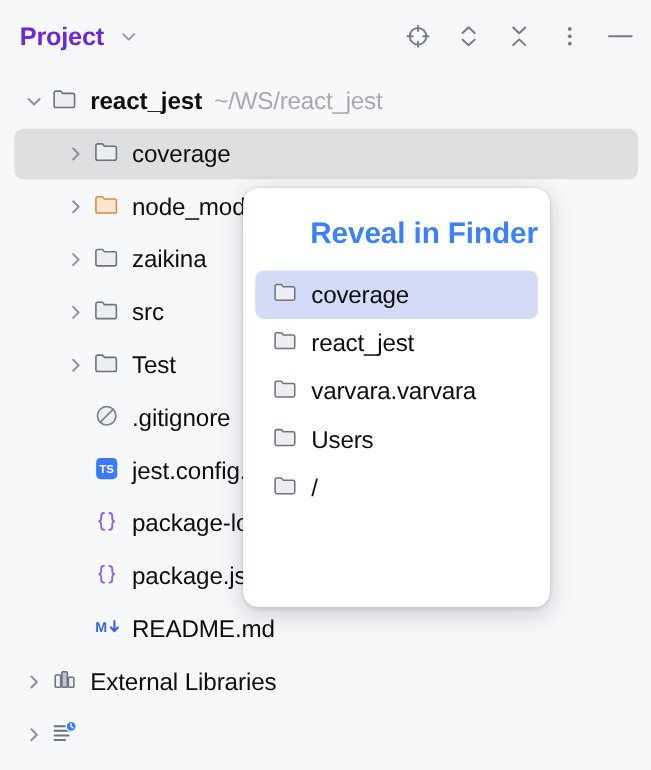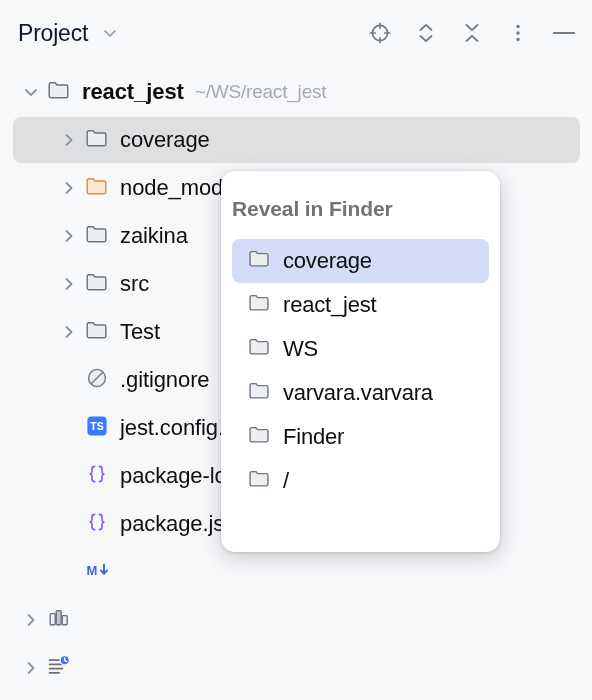--- a/index.html
+++ b/index.html
@@ -21,23 +21,23 @@
   .toolbar {
     height: 66px;
     display: flex;
     align-items: center;
     padding: 0 14px 0 18px;
     box-sizing: border-box;
     position: relative;
   }
   .tool-title {
     font-size: 23px;
-    font-weight: normal;
+    font-weight: bold;
     letter-spacing: -0.2px;
-    color: #0f172a;
+    color: #6d28d9;
     white-space: nowrap;
   }
   .tool-title-chevron {
     margin-left: 12px;
     display: flex;
     align-items: center;
     cursor: pointer;
   }
   .toolbar-spacer { flex: 1 1 auto; }
   .tool-actions {
@@ -103,21 +103,21 @@
     flex: 0 0 auto;
     margin-right: 8px;
   }
   .node-label {
     font-size: 22px;
     color: #0d0e10;
     letter-spacing: -0.1px;
   }
   .node-label.bold { font-weight: bold; }
   .node-path {
-    font-size: 19px;
+    font-size: 22px;
     color: #a6a9ae;
     margin-left: 11px;
     letter-spacing: -0.2px;
   }
 
   
   .ind-0 { padding-left: 18px; }
   .ind-1 { padding-left: 56px; }
 
   
@@ -131,24 +131,24 @@
     border-radius: 14px;
     box-shadow: 0 6px 22px rgba(30, 34, 44, 0.20),
                 0 1px 4px rgba(30, 34, 44, 0.13),
                 0 0 0 0.5px rgba(0, 0, 0, 0.06);
     box-sizing: border-box;
     padding: 10px 11px 12px 11px;
     z-index: 50;
     overflow: hidden;
   }
   .popup-title {
-    font-size: 21px;
+    font-size: 27px;
     font-weight: bold;
-    text-align: left;
-    color: #737373;
+    text-align: right;
+    color: #3b82f6;
     letter-spacing: -0.1px;
     padding: 16px 0 18px 0;
   }
   .popup-item {
     height: 44px;
     display: flex;
     align-items: center;
     border-radius: 8px;
     padding-left: 12px;
     box-sizing: border-box;
@@ -344,35 +344,37 @@
   </div>
 
   <div class="row ind-1">
     <div class="twisty spacer"></div>
     <div class="node-icon">
       <svg width="26" height="26" viewBox="0 0 26 26" fill="none">
         <text x="2.5" y="17.5" font-family="Liberation Sans, sans-serif" font-size="13" font-weight="bold" fill="#3a66d6">M</text>
         <path d="M20 7.5 V16.5 M16.9 13.4 L20 16.8 L23.1 13.4" stroke="#3a66d6" stroke-width="1.9" fill="none" stroke-linecap="round" stroke-linejoin="round"></path>
       </svg>
     </div>
+    <div class="node-label">README.md</div>
   </div>
 
   <div class="row ind-0">
     <div class="twisty">
       <svg width="20" height="20" viewBox="0 0 20 20" fill="none">
         <path d="M7.5 5 L12.5 10 L7.5 15" stroke="#8d919b" stroke-width="1.8" stroke-linecap="round" stroke-linejoin="round"></path>
       </svg>
     </div>
     <div class="node-icon">
       <svg width="26" height="26" viewBox="0 0 26 26" fill="none">
         <rect x="4.2" y="8.6" width="5" height="11.2" rx="1" fill="#eceef1" stroke="#6b7280" stroke-width="1.4"></rect>
         <rect x="10.2" y="5.6" width="5" height="14.2" rx="1" fill="#c3c7cd" stroke="#6b7280" stroke-width="1.4"></rect>
         <rect x="16.2" y="10.6" width="5" height="9.2" rx="1" fill="#eceef1" stroke="#6b7280" stroke-width="1.4"></rect>
       </svg>
     </div>
+    <div class="node-label">External Libraries</div>
   </div>
 
   <div class="row ind-0">
     <div class="twisty">
       <svg width="20" height="20" viewBox="0 0 20 20" fill="none">
         <path d="M7.5 5 L12.5 10 L7.5 15" stroke="#8d919b" stroke-width="1.8" stroke-linecap="round" stroke-linejoin="round"></path>
       </svg>
     </div>
     <div class="node-icon">
       <svg width="26" height="26" viewBox="0 0 26 26" fill="none">
@@ -399,48 +401,40 @@
 
   <div class="popup-item">
     <div class="node-icon">
       <svg width="25" height="25" viewBox="0 0 26 26" fill="none">
         <path d="M3.2 7.4 a1.6 1.6 0 0 1 1.6-1.6 h4.3 l1.9 2.1 h9.2 a1.6 1.6 0 0 1 1.6 1.6 v9.6 a1.6 1.6 0 0 1-1.6 1.6 H4.8 a1.6 1.6 0 0 1-1.6-1.6 Z" fill="#eceef1" stroke="#6b7280" stroke-width="1.45" stroke-linejoin="round"></path>
       </svg>
     </div>
     <div class="popup-label">react_jest</div>
   </div>
 
+
   <div class="popup-item">
     <div class="node-icon">
       <svg width="25" height="25" viewBox="0 0 26 26" fill="none">
         <path d="M3.2 7.4 a1.6 1.6 0 0 1 1.6-1.6 h4.3 l1.9 2.1 h9.2 a1.6 1.6 0 0 1 1.6 1.6 v9.6 a1.6 1.6 0 0 1-1.6 1.6 H4.8 a1.6 1.6 0 0 1-1.6-1.6 Z" fill="#eceef1" stroke="#6b7280" stroke-width="1.45" stroke-linejoin="round"></path>
       </svg>
     </div>
-    <div class="popup-label">WS</div>
+    <div class="popup-label">varvara.varvara</div>
   </div>
 
   <div class="popup-item">
     <div class="node-icon">
       <svg width="25" height="25" viewBox="0 0 26 26" fill="none">
         <path d="M3.2 7.4 a1.6 1.6 0 0 1 1.6-1.6 h4.3 l1.9 2.1 h9.2 a1.6 1.6 0 0 1 1.6 1.6 v9.6 a1.6 1.6 0 0 1-1.6 1.6 H4.8 a1.6 1.6 0 0 1-1.6-1.6 Z" fill="#eceef1" stroke="#6b7280" stroke-width="1.45" stroke-linejoin="round"></path>
       </svg>
     </div>
-    <div class="popup-label">varvara.varvara</div>
+    <div class="popup-label">Users</div>
   </div>
 
   <div class="popup-item">
     <div class="node-icon">
       <svg width="25" height="25" viewBox="0 0 26 26" fill="none">
         <path d="M3.2 7.4 a1.6 1.6 0 0 1 1.6-1.6 h4.3 l1.9 2.1 h9.2 a1.6 1.6 0 0 1 1.6 1.6 v9.6 a1.6 1.6 0 0 1-1.6 1.6 H4.8 a1.6 1.6 0 0 1-1.6-1.6 Z" fill="#eceef1" stroke="#6b7280" stroke-width="1.45" stroke-linejoin="round"></path>
       </svg>
     </div>
-    <div class="popup-label">Finder</div>
-  </div>
-
-  <div class="popup-item">
-    <div class="node-icon">
-      <svg width="25" height="25" viewBox="0 0 26 26" fill="none">
-        <path d="M3.2 7.4 a1.6 1.6 0 0 1 1.6-1.6 h4.3 l1.9 2.1 h9.2 a1.6 1.6 0 0 1 1.6 1.6 v9.6 a1.6 1.6 0 0 1-1.6 1.6 H4.8 a1.6 1.6 0 0 1-1.6-1.6 Z" fill="#eceef1" stroke="#6b7280" stroke-width="1.45" stroke-linejoin="round"></path>
-      </svg>
-    </div>
     <div class="popup-label">/</div>
   </div>
 </div>
 
 </body></html>

